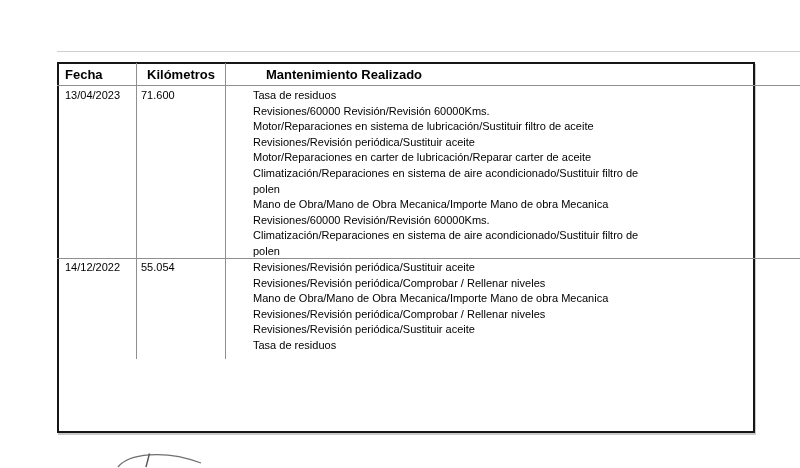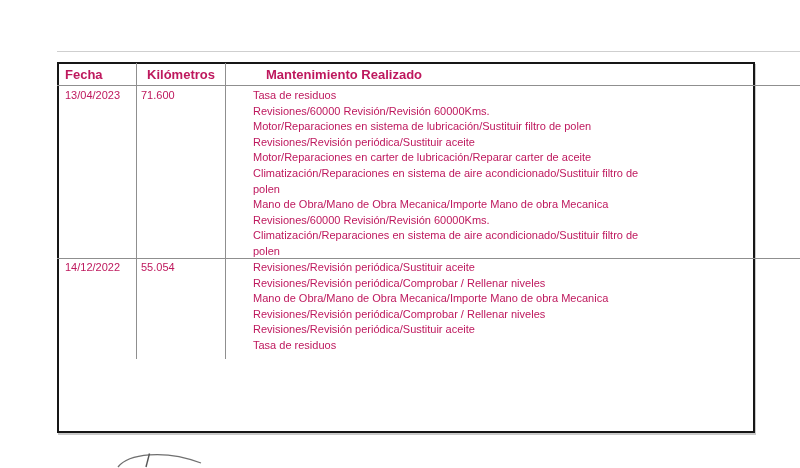--- a/index.html
+++ b/index.html
@@ -3,21 +3,21 @@
 <meta charset="utf-8">
 <style>
   html,body { margin:0; padding:0; }
   .page {
     position: relative;
     width: 800px;
     height: 468px;
     background: #ffffff;
     overflow: hidden;
     font-family: "Liberation Sans", sans-serif;
-    color: #be185d;
+    color: #000000;
   }
   
   .scan-line-top {
     position: absolute;
     left: 57px; right: 0; top: 51px; height: 1px;
     background: #cfcfcf;
   }
   
   .table-box {
     position: absolute;
@@ -81,21 +81,21 @@
 
   <div class="th th-fecha">Fecha</div>
   <div class="th th-km">Kilómetros</div>
   <div class="th th-mant">Mantenimiento Realizado</div>
 
   <div class="cell-text r1 col-fecha">13/04/2023</div>
   <div class="cell-text r1 col-km">71.600</div>
   <div class="cell-text r1 col-lines">
       <div class="mline">Tasa de residuos</div>
       <div class="mline">Revisiones/60000 Revisión/Revisión 60000Kms.</div>
-      <div class="mline">Motor/Reparaciones en sistema de lubricación/Sustituir filtro de polen</div>
+      <div class="mline">Motor/Reparaciones en sistema de lubricación/Sustituir filtro de aceite</div>
       <div class="mline">Revisiones/Revisión periódica/Sustituir aceite</div>
       <div class="mline">Motor/Reparaciones en carter de lubricación/Reparar carter de aceite</div>
       <div class="mline">Climatización/Reparaciones en sistema de aire acondicionado/Sustituir filtro de</div>
       <div class="mline">polen</div>
       <div class="mline">Mano de Obra/Mano de Obra Mecanica/Importe Mano de obra Mecanica</div>
       <div class="mline">Revisiones/60000 Revisión/Revisión 60000Kms.</div>
       <div class="mline">Climatización/Reparaciones en sistema de aire acondicionado/Sustituir filtro de</div>
       <div class="mline">polen</div>
     </div>
 

